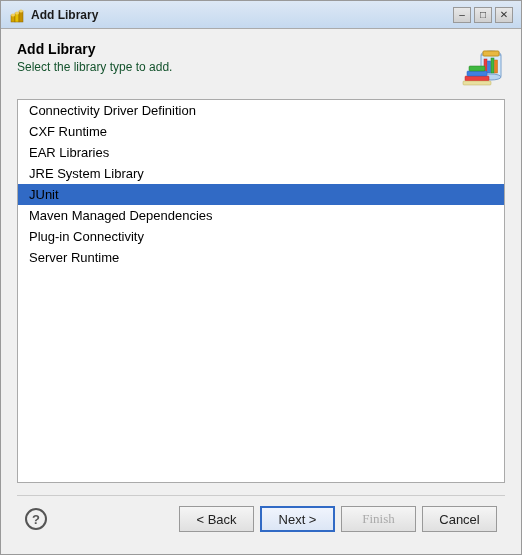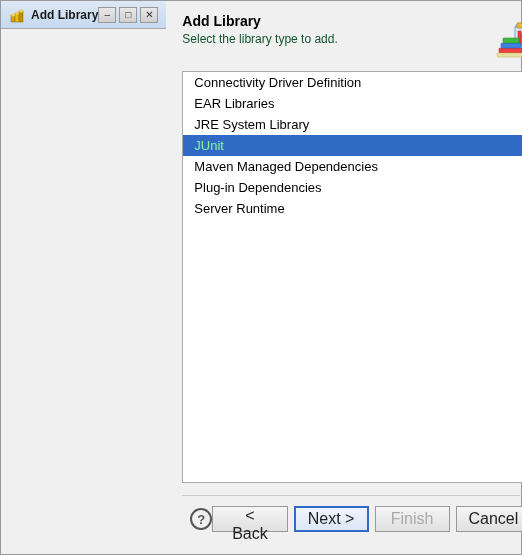--- a/index.html
+++ b/index.html
@@ -20,21 +20,21 @@
       overflow: hidden;
     }
 
     .window {
       width: 522px;
       height: 555px;
       background: #f0f0f0;
       border: 1px solid #999;
       box-shadow: 2px 2px 8px rgba(0,0,0,0.3);
       display: flex;
-      flex-direction: row;
+      flex-direction: column;
     }
 
     .title-bar {
       background: linear-gradient(to bottom, #dde8f5, #c5d9ef);
       height: 28px;
       display: flex;
       align-items: center;
       padding: 0 8px;
       border-bottom: 1px solid #aaa;
       flex-shrink: 0;
@@ -114,21 +114,21 @@
     .list-item {
       padding: 3px 11px;
       cursor: pointer;
       color: #000;
       user-select: none;
       white-space: nowrap;
     }
 
     .list-item.selected {
       background: #316ac5;
-      color: #86efac;
+      color: #000000;
     }
 
     .separator {
       height: 1px;
       background: #ccc;
       margin: 0 0 10px 0;
       flex-shrink: 0;
     }
 
     .footer-area {
@@ -164,26 +164,27 @@
     }
 
     .btn {
       height: 26px;
       min-width: 75px;
       padding: 0 12px;
       background: linear-gradient(to bottom, #f5f5f5, #e0e0e0);
       border: 1px solid #999;
       color: #222;
       cursor: pointer;
-      font-size: 16px;
+      font-size: 13px;
     }
 
     .btn:disabled {
       color: #aaa;
       cursor: default;
+      font-family: Liberation Serif, serif;
     }
 
     .btn.primary {
       border: 2px solid #316ac5;
       background: linear-gradient(to bottom, #f0f4fd, #dce6f5);
     }
 
     
     .books-icon-container {
       position: relative;
@@ -239,25 +240,26 @@
           <rect x="8" y="35" width="24" height="5" fill="#e84040" stroke="#c02020" stroke-width="0.5" rx="1"></rect>
           <rect x="10" y="30" width="20" height="5" fill="#4080e0" stroke="#2060c0" stroke-width="0.5" rx="1"></rect>
           <rect x="12" y="25" width="16" height="5" fill="#40b840" stroke="#208020" stroke-width="0.5" rx="1"></rect>
           <rect x="6" y="40" width="28" height="4" fill="#e8e0a0" stroke="#c0b060" stroke-width="0.5" rx="1"></rect>
         </svg>
       </div>
     </div>
 
     <div class="list-container" id="library-list">
     <div class="list-item">Connectivity Driver Definition</div>
+        <div class="list-item">CXF Runtime</div>
         <div class="list-item">EAR Libraries</div>
         <div class="list-item">JRE System Library</div>
         <div class="list-item selected">JUnit</div>
         <div class="list-item">Maven Managed Dependencies</div>
-        <div class="list-item">Plug-in Dependencies</div>
+        <div class="list-item">Plug-in Connectivity</div>
         <div class="list-item">Server Runtime</div>
       </div>
 
     <div class="separator"></div>
 
     <div class="footer-area">
       <div class="footer-buttons">
         <button class="help-btn">?</button>
         <div class="buttons-right">
           <button class="btn">&lt; Back</button>

